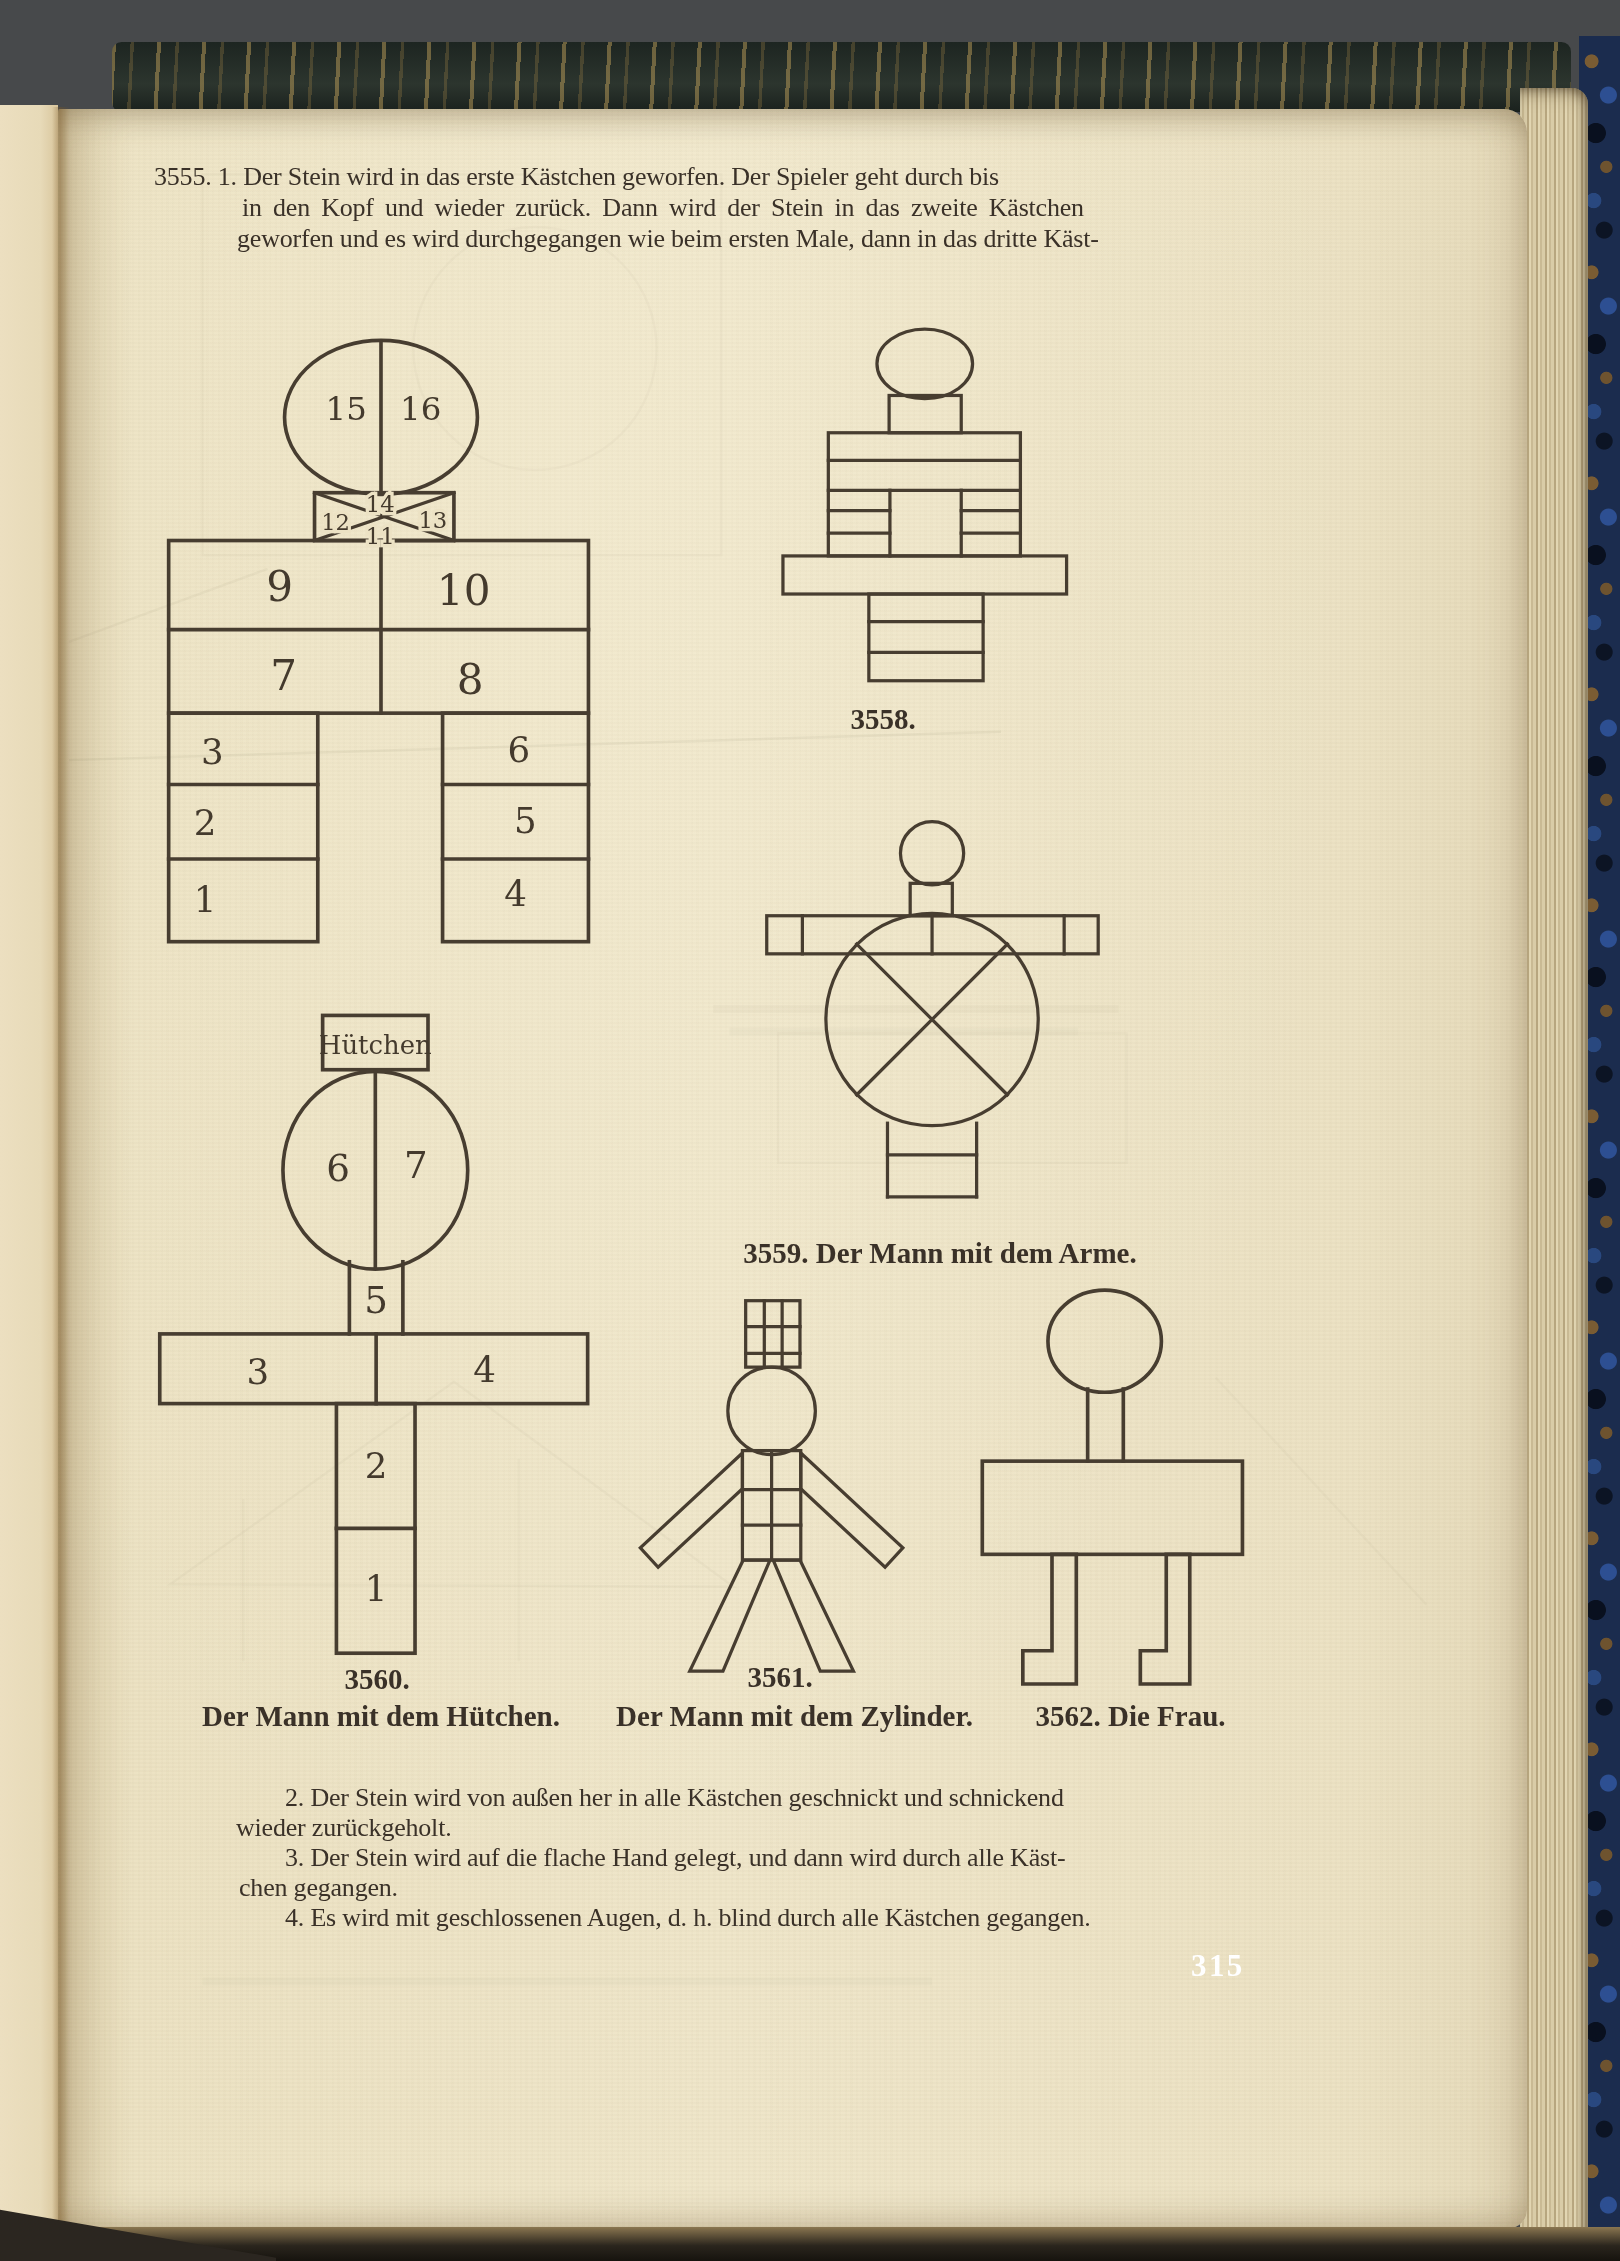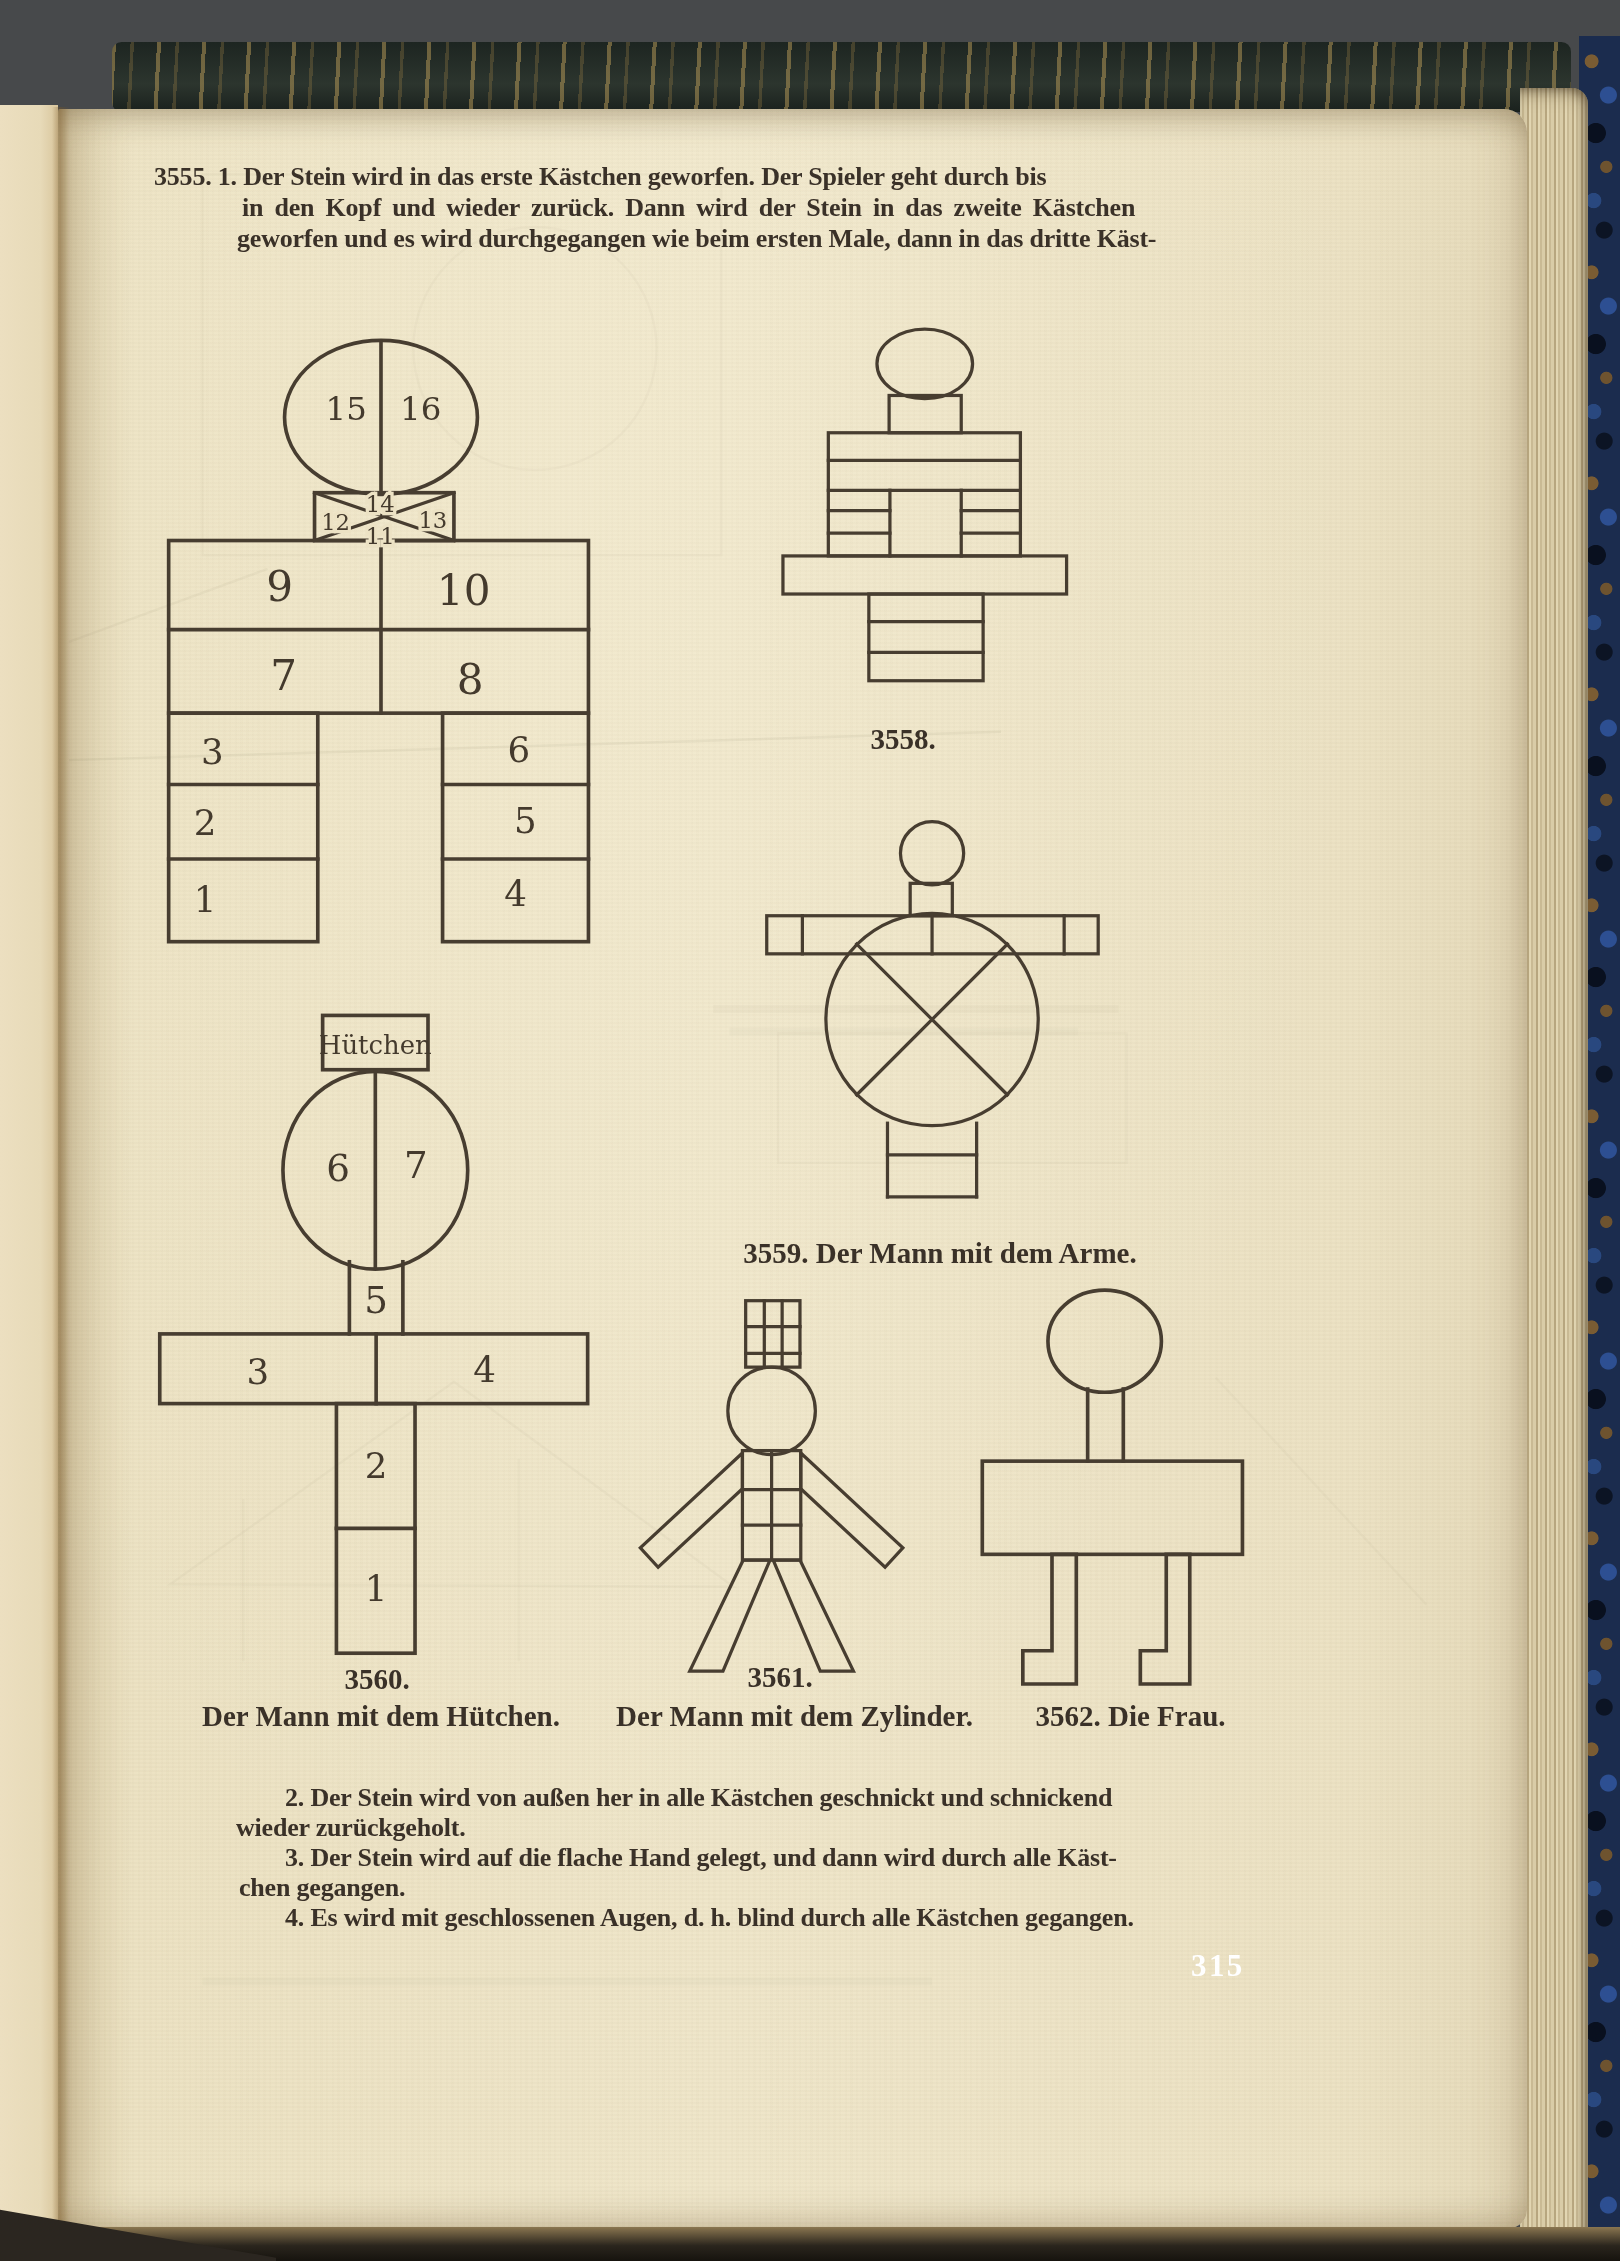--- a/index.html
+++ b/index.html
@@ -60,21 +60,21 @@
     left:0;top:2227px;width:1621px;height:34px;
     background:linear-gradient(#8a7650,#2a251d 55%,#16130e);
   }
   .corner-wedge{
     left:0;top:2153px;width:276px;height:109px;background:#2b2620;
     clip-path:polygon(0 52%, 100% 96%, 100% 100%, 0 100%);
   }
   
   .content{left:0;top:0;width:1621px;height:2261px;color:#3a3128;}
   .tline{
-    position:absolute;white-space:nowrap;font-weight:700;font-size:26px;
+    position:absolute;white-space:nowrap;font-weight:400;font-size:26px;
     letter-spacing:-0.2px;color:#3a3128;
   }
   .cap{
     position:absolute;white-space:nowrap;font-weight:700;font-size:29px;
     color:#3a3128;text-align:center;
   }
   .pagenum{
     position:absolute;font-weight:700;font-size:31px;letter-spacing:2.4px;color:#ffffff;
   }
   svg text{
@@ -232,21 +232,21 @@
     <g>
       <ellipse class="ink" cx="1363" cy="1655" rx="70" ry="63"></ellipse>
       <line class="ink" x1="1342" y1="1714" x2="1342" y2="1803"></line>
       <line class="ink" x1="1386" y1="1714" x2="1386" y2="1803"></line>
       <rect class="ink" x="1212" y="1803" width="321" height="115"></rect>
       <polygon class="ink" points="1298,1918 1298,2037 1262,2037 1262,2078 1328,2078 1328,1918"></polygon>
       <polygon class="ink" points="1439,1918 1439,2037 1407,2037 1407,2078 1468,2078 1468,1918"></polygon>
     </g>
   </svg>
 
-  <div class="cap" style="left:822px;top:703px;width:162px;margin-top:20px;">3558.</div>
+  <div class="cap" style="left:802px;top:703px;width:162px;">3558.</div>
   <div class="cap" style="left:697px;top:1237px;width:486px;">3559. Der Mann mit dem Arme.</div>
   <div class="cap" style="left:300px;top:1663px;width:154px;">3560.</div>
   <div class="cap" style="left:130px;top:1700px;width:502px;">Der Mann mit dem Hütchen.</div>
   <div class="cap" style="left:703px;top:1661px;width:154px;text-align:center;">3561.</div>
   <div class="cap" style="left:612px;top:1700px;width:365px;">Der Mann mit dem Zylinder.</div>
   <div class="cap" style="left:997px;top:1700px;width:267px;">3562. Die Frau.</div>
 
   <div class="tline" style="left:285px;top:1783px;">2. Der Stein wird von außen her in alle Kästchen geschnickt und schnickend</div>
   <div class="tline" style="left:236px;top:1813px;">wieder zurückgeholt.</div>
   <div class="tline" style="left:285px;top:1843px;">3. Der Stein wird auf die flache Hand gelegt, und dann wird durch alle Käst-</div>

